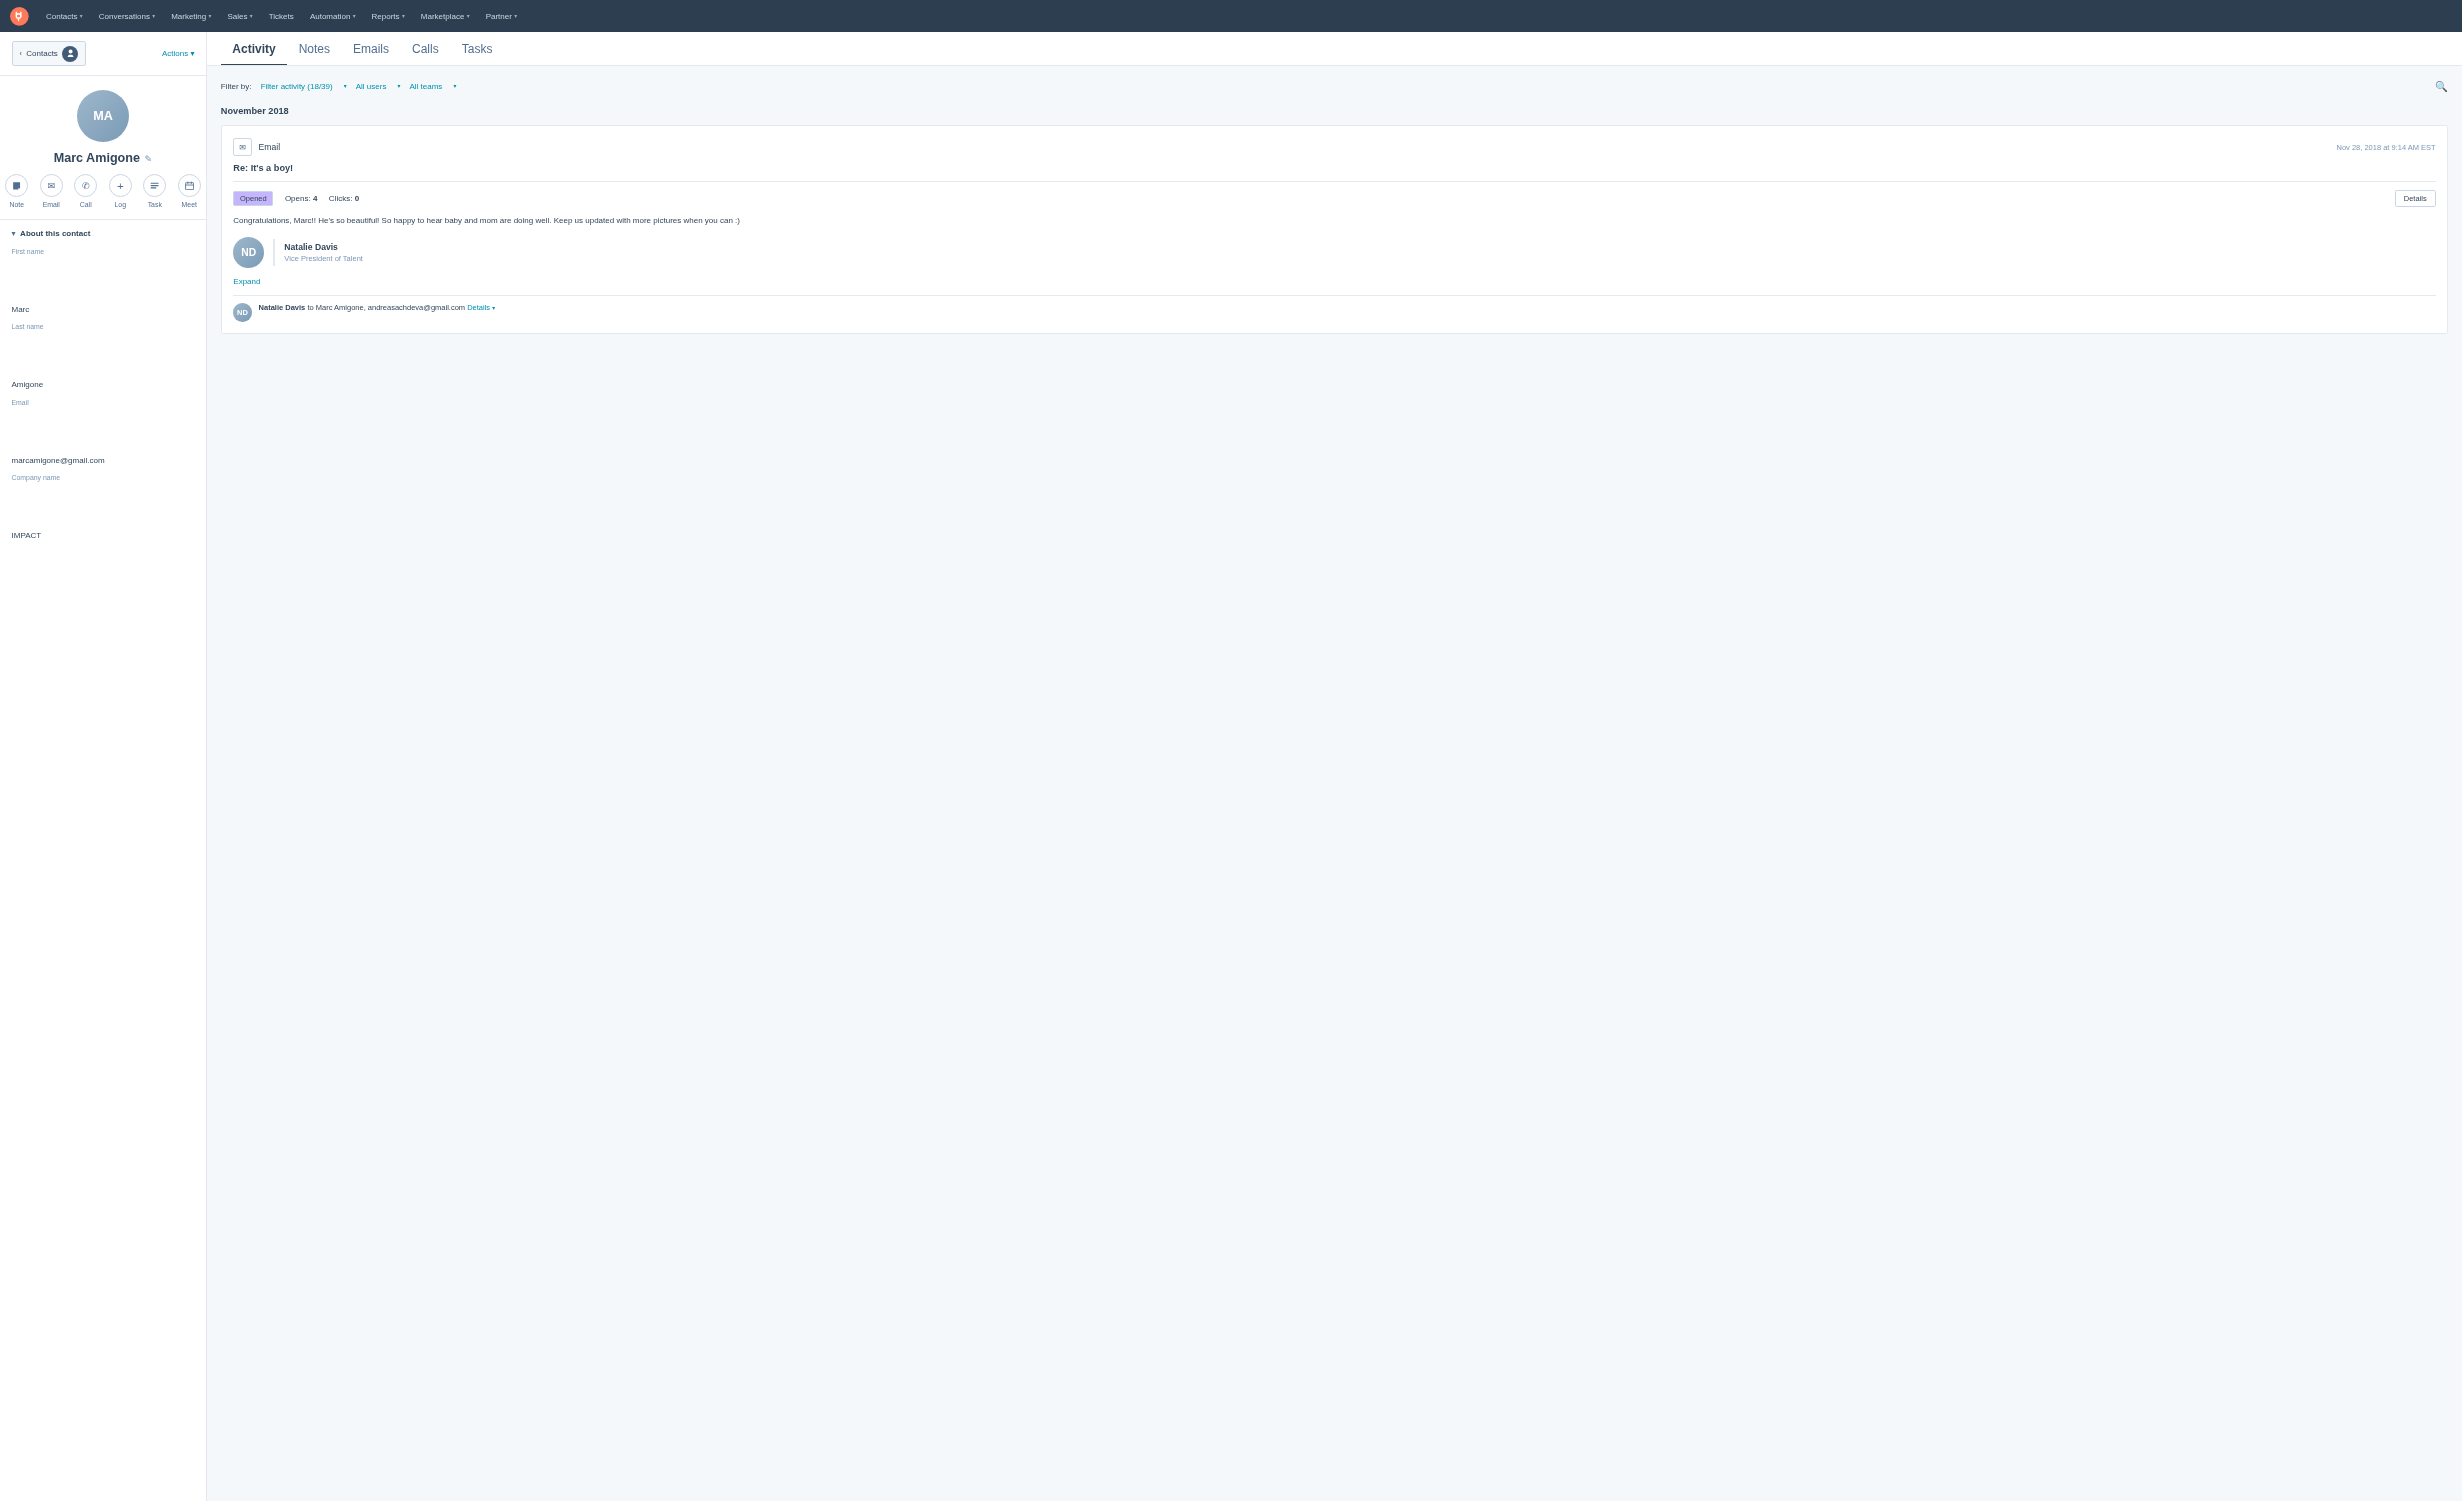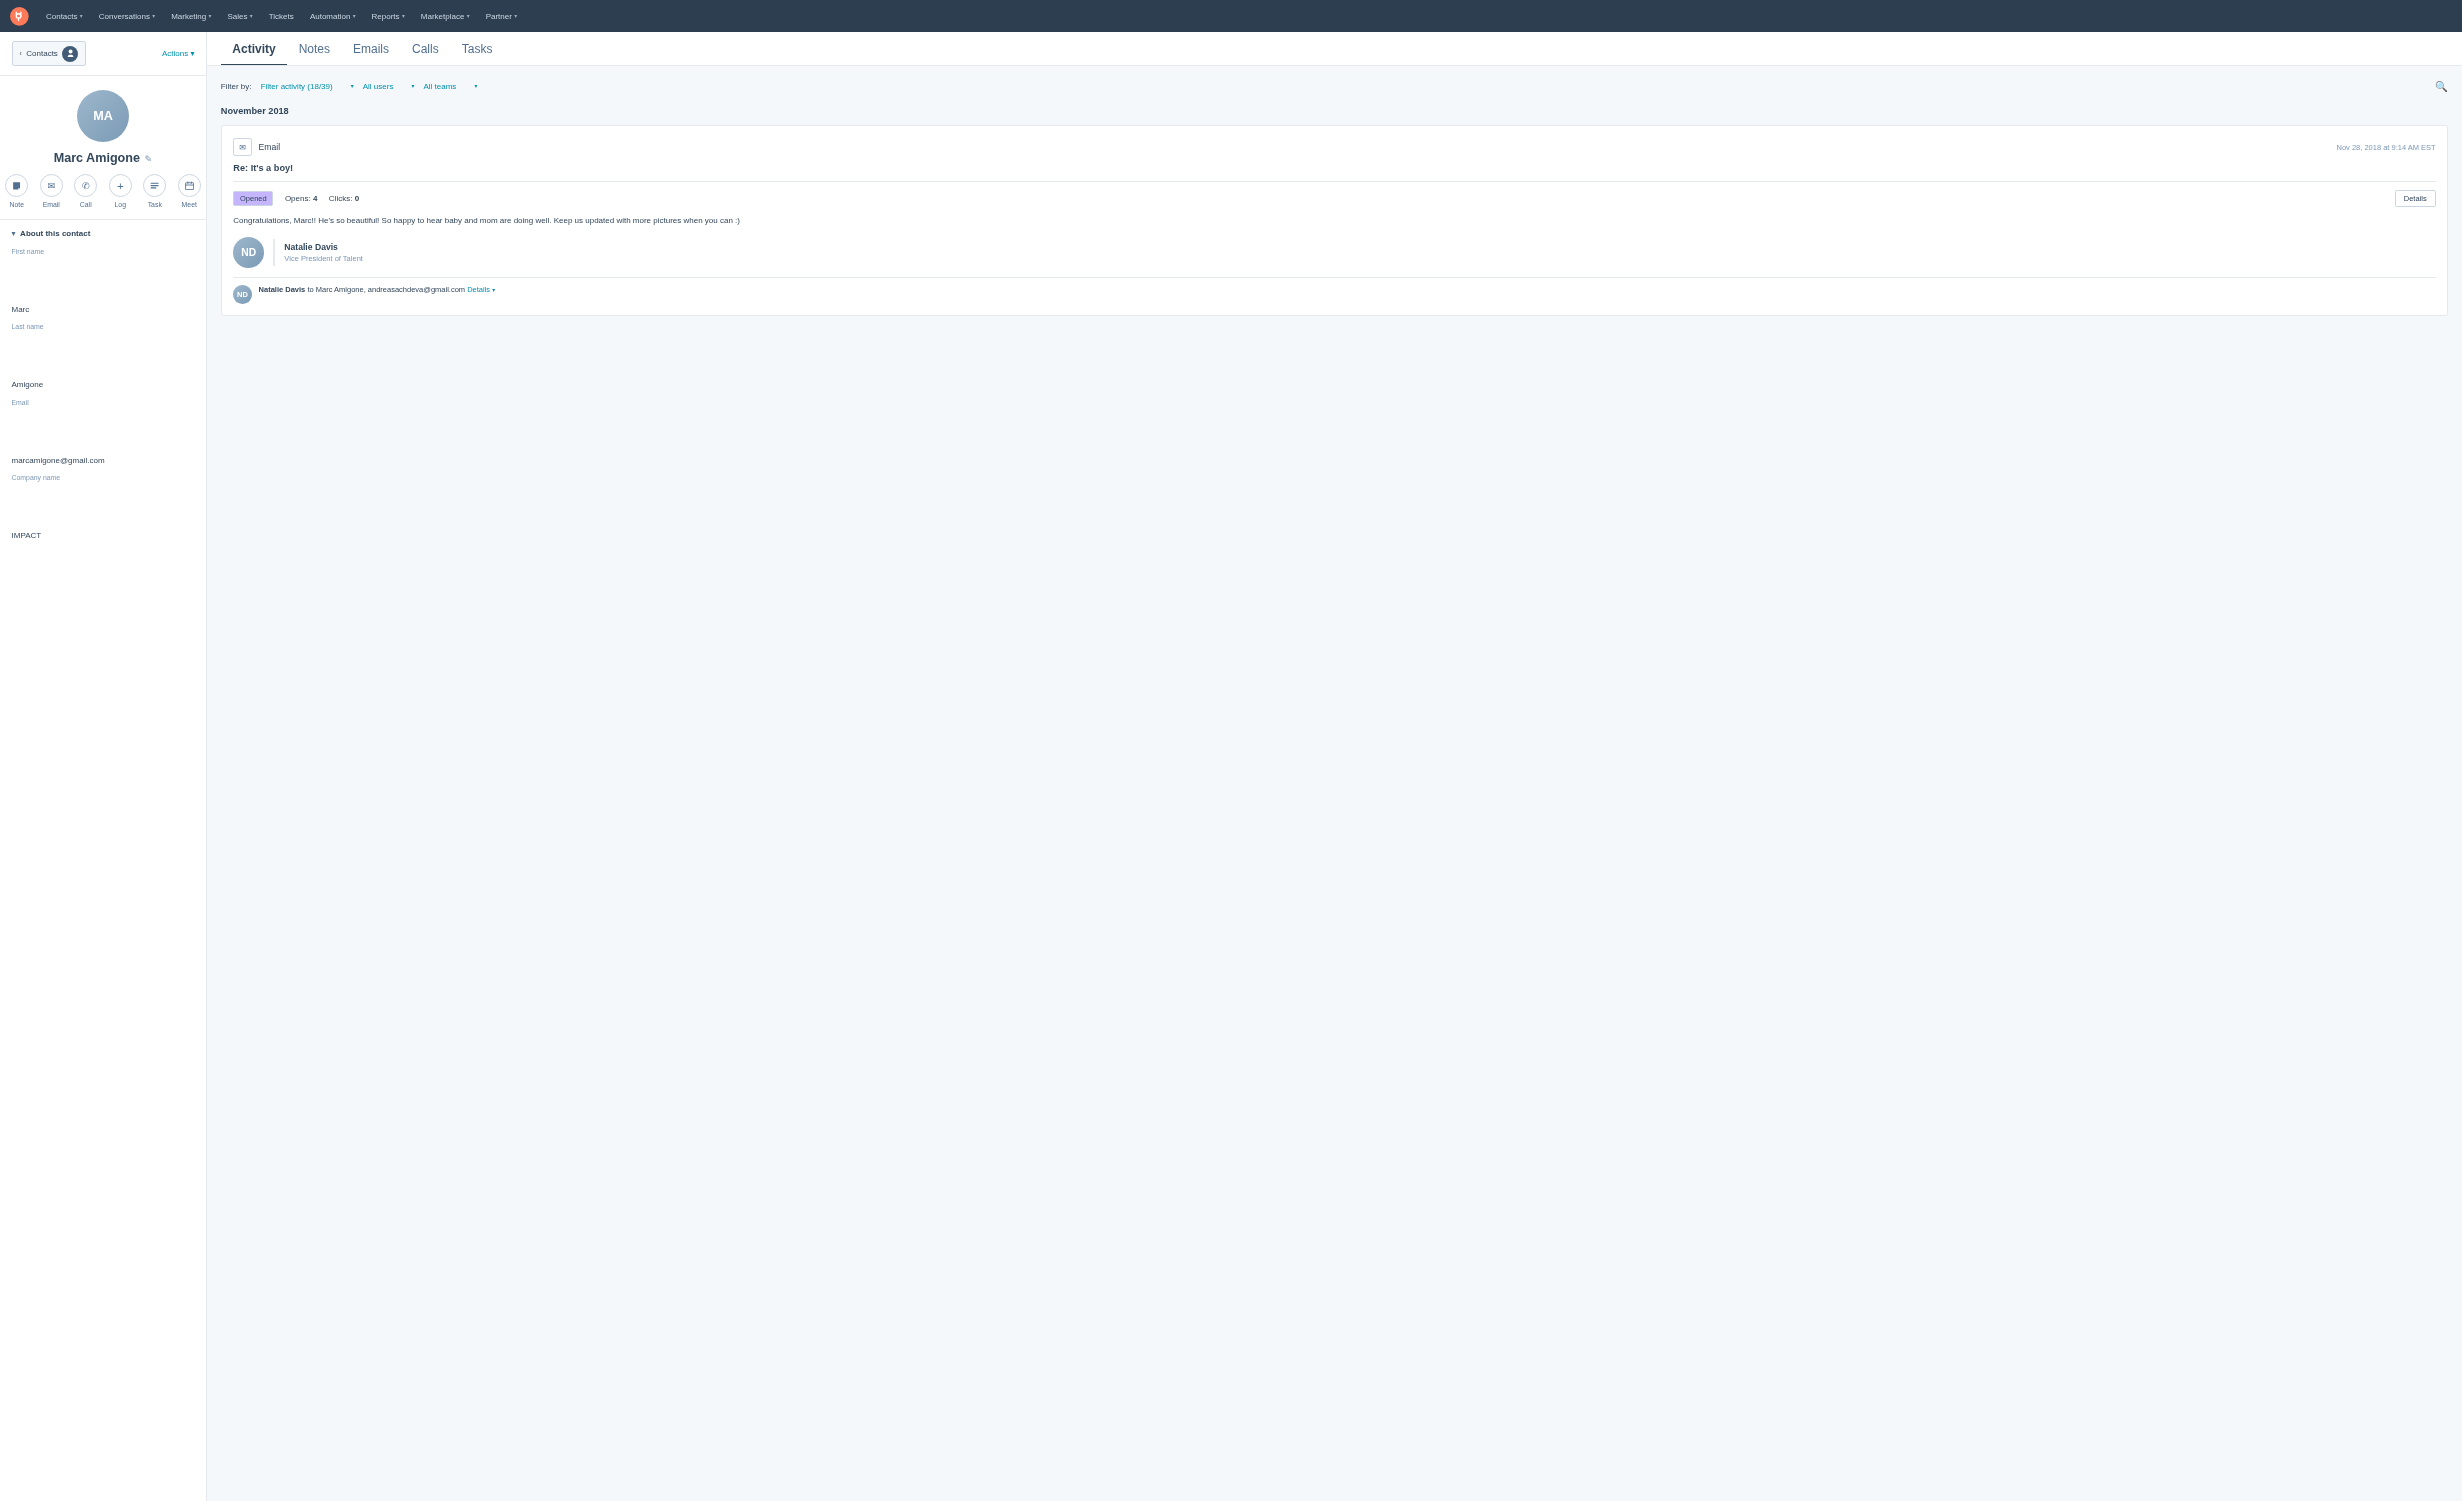--- a/index.html
+++ b/index.html
@@ -222,21 +222,21 @@
       align-items: center;
       gap: 9.2px;
       margin-bottom: 13.8px;
     }
     .filter-label { font-size: 8px; color: #33475b; }
     .filter-btn {
       color: #0091ae;
       font-size: 8px;
       display: flex;
       align-items: center;
-      gap: 18px;
+      gap: 11px;
       cursor: pointer;
     }
     .filter-chevron { font-size: 5.7px; }
     .filter-bar-right { margin-left: auto; }
     .search-icon-btn { color: #7c98b6; font-size: 10.3px; cursor: pointer; }
 
     
     .month-header {
       font-size: 9.2px;
       font-weight: 600;
@@ -614,20 +614,21 @@
           <div class="sender-avatar">
             <div class="avatar-face" style="font-size:10.3px;">ND</div>
           </div>
           <div class="sender-info-divider"></div>
           <div class="sender-info">
             <span class="sender-name">Natalie Davis</span>
             <span class="sender-title">Vice President of Talent</span>
           </div>
         </div>
 
+        <span class="expand-link">Expand</span>
 
         <div class="reply-row">
           <div class="reply-avatar">
             <div class="avatar-small-face">ND</div>
           </div>
           <div class="reply-info">
             <span class="reply-name">Natalie Davis</span>
             <span> </span>
             <span>to Marc Amigone, andreasachdeva@gmail.com</span>
             <span> </span>

